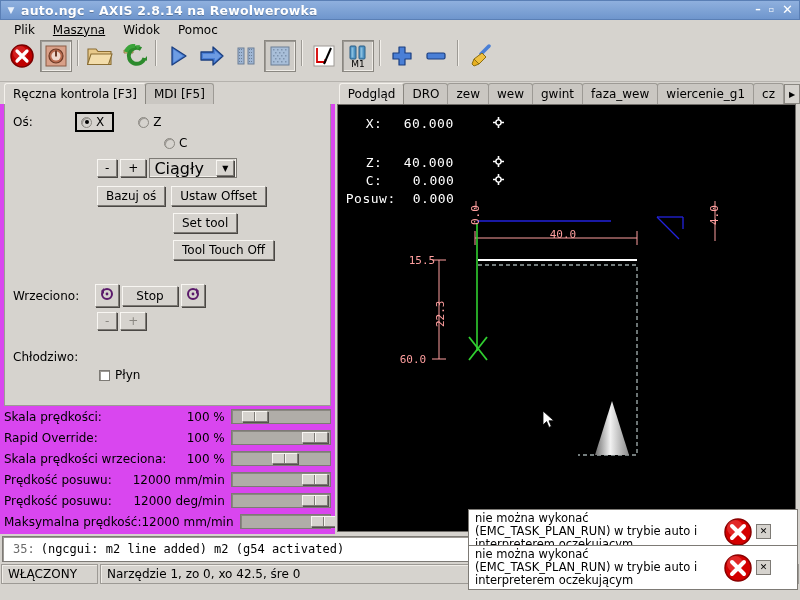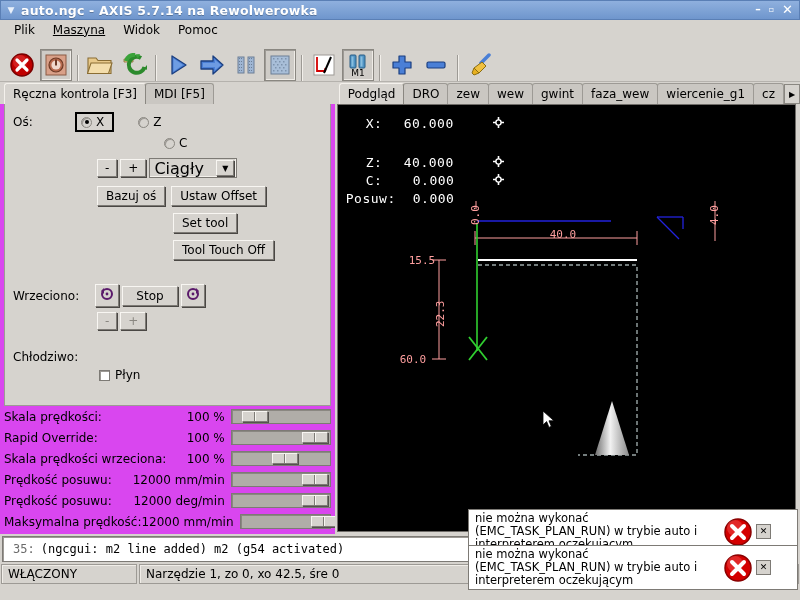--- a/index.html
+++ b/index.html
@@ -33,21 +33,21 @@
   
   .menubar {
     height: 20px; background: #d6d3ce; display: flex; align-items: center;
     padding-left: 6px; gap: 2px; border-bottom: 1px solid #d6d3ce;
   }
   .menu-item { padding: 2px 8px; color: #000; font-size: 12px; }
   .menu-item .u { text-decoration: underline; }
 
   
   .toolbar {
-    height: 42px; background: #d6d3ce; display: flex; align-items: flex-end;
+    height: 42px; background: #d6d3ce; display: flex; align-items: flex-start;
     padding: 0 6px; gap: 2px; border-bottom: 1px solid #b5b2ad;
   }
   .tbtn {
     width: 32px; height: 32px; display: flex; align-items: center; justify-content: center;
     border: 1px solid transparent; position: relative;
   }
   .tbtn.pressed {
     border: 1px solid #8a8781; background: #cfccc7;
     box-shadow: inset 1px 1px 0 #9d9a95, inset -1px -1px 0 #efece7;
   }
@@ -167,21 +167,21 @@
   }
   .gcode .num { color: #6b6b6b; margin-right: 6px; }
 
   
   .status { display: flex; height: 20px; align-items: stretch; margin: 2px 1px 0 1px; gap: 2px; }
   .scell {
     border: 1px solid #9d9a95; background: #d6d3ce;
     display: flex; align-items: center; padding: 0 6px; font-size: 12px;
     box-shadow: inset 1px 1px 0 #f0ede8;
   }
-  .scell.a { width: 136px; }
+  .scell.a { width: 97px; }
   .scell.b { flex: 1; }
   .scell.c { width: 200px; justify-content: flex-start; }
 
   
   .toast {
     position: absolute; display: flex; align-items: center;
     background: #ffffff; border: 1px solid #7d7a75;
     padding: 2px 2px 2px 6px; font-family: "DejaVu Sans", sans-serif; font-size: 11.5px;
     line-height: 13px; color: #000;
   }
@@ -194,21 +194,21 @@
   }
   .cursor { position: absolute; pointer-events: none; }
 </style>
 </head>
 <body>
 
 <div id="app">
 
   <div class="titlebar">
     <div class="tb-menu-arrow">▼</div>
-    <div class="tb-title">auto.ngc - AXIS 5.7.14 na Rewolwerowka</div>
+    <div class="tb-title">auto.ngc - AXIS 2.8.14 na Rewolwerowka</div>
     <div class="tb-btns">
       <span class="tb-btn min">–</span>
       <span class="tb-btn max">▫</span>
       <span class="tb-btn close">✕</span>
     </div>
   </div>
 
   <div class="menubar">
     <div class="menu-item">Plik</div>
     <div class="menu-item"><span class="u">Maszyna</span></div>

